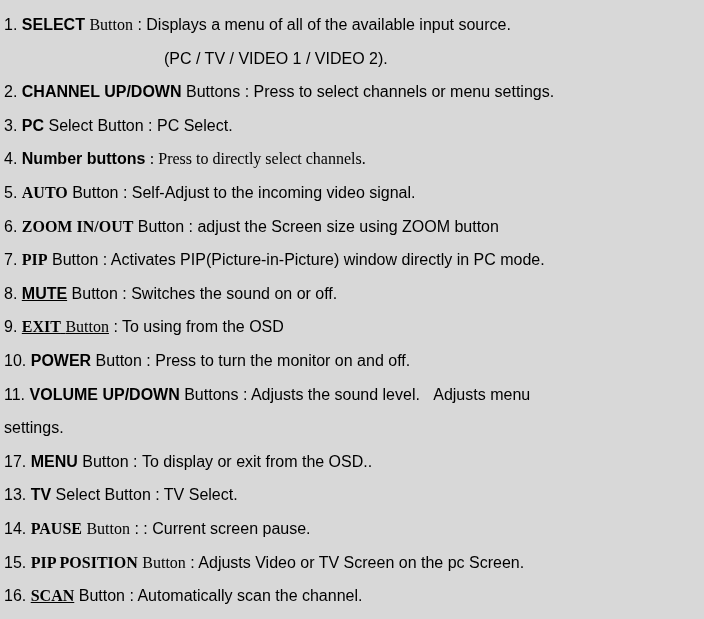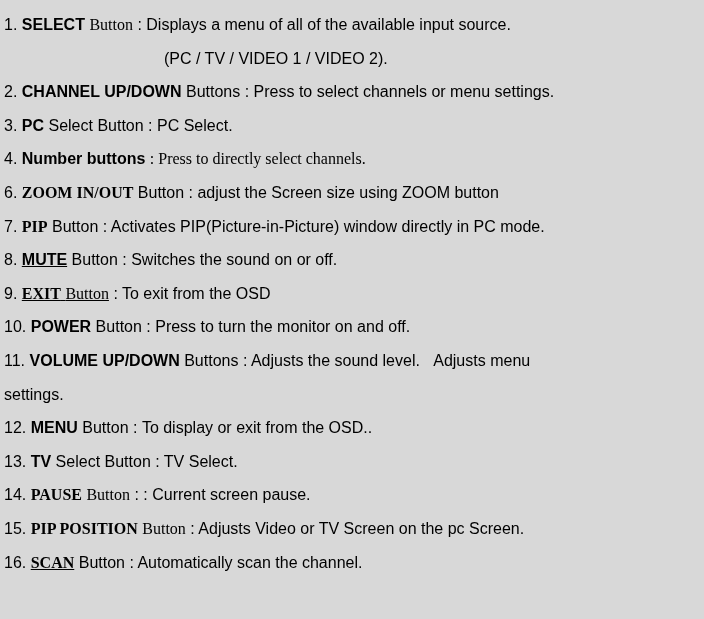--- a/index.html
+++ b/index.html
@@ -40,25 +40,26 @@
   </style>
 </head>
 <body>
 
 <div class="content">
   <div class="item"><span>1.</span> <span class="bold sans">SELECT</span> <span class="serif">Button</span> <span>: Displays a menu of all of the available input source.</span></div>
   <div class="item indent"><span>(PC / TV / VIDEO 1 / VIDEO 2).</span></div>
   <div class="item"><span>2.</span> <span class="bold sans">CHANNEL UP/DOWN</span> <span>Buttons</span> <span>: Press to select channels or menu settings.</span></div>
   <div class="item"><span>3.</span> <span class="bold">PC</span> <span>Select Button</span> <span>: PC Select.</span></div>
   <div class="item"><span>4.</span> <span class="bold sans">Number buttons</span> <span class="serif">: Press to directly select channels.</span></div>
+  <div class="item"><span>5.</span> <span class="bold serif">AUTO</span> <span>Button</span> <span>: Self-Adjust to the incoming video signal.</span></div>
   <div class="item"><span>6.</span> <span class="bold serif">ZOOM IN/OUT</span> <span>Button</span> <span>: adjust the Screen size using ZOOM button</span></div>
   <div class="item"><span>7.</span> <span class="bold serif">PIP</span> <span>Button</span> <span>: Activates PIP(Picture-in-Picture) window directly in PC mode.</span></div>
   <div class="item"><span>8.</span> <u><span class="bold">MUTE</span></u> <span>Button</span> <span>: Switches the sound on or off.</span></div>
-  <div class="item"><span>9.</span> <u><span class="bold serif">EXIT</span> <span class="serif">Button</span></u> <span>: To exit from the OSD</span></div>
+  <div class="item"><span>9.</span> <u><span class="bold serif">EXIT</span> <span class="serif">Button</span></u> <span>: To using from the OSD</span></div>
   <div class="item"><span>10.</span> <span class="bold">POWER</span> <span>Button</span> <span>: </span><span class="trebuchet">Press to turn the monitor on and off.</span></div>
   <div class="item"><span>11.</span> <span class="bold sans">VOLUME UP/DOWN</span> <span>Buttons</span> <span>: Adjusts the sound level.&nbsp;&nbsp;&nbsp;Adjusts menu</span></div>
   <div class="item"><span>settings.</span></div>
-  <div class="item"><span>12.</span> <span class="bold sans">MENU</span> <span>Button</span> <span>: </span><span class="trebuchet">To display or exit from the OSD.</span><span>.</span></div>
+  <div class="item"><span>17.</span> <span class="bold sans">MENU</span> <span>Button</span> <span>: </span><span class="trebuchet">To display or exit from the OSD.</span><span>.</span></div>
   <div class="item"><span>13.</span> <span class="bold">TV</span> <span>Select Button</span> <span>: TV Select.</span></div>
   <div class="item"><span>14.</span> <span class="bold serif">PAUSE</span> <span class="serif">Button</span> <span>: : Current screen pause.</span></div>
   <div class="item"><span>15.</span> <span class="bold serif">PIP POSITION</span> <span class="serif">Button</span> <span>: Adjusts Video or TV Screen on the pc Screen.</span></div>
   <div class="item"><span>16.</span> <u><span class="bold serif">SCAN</span></u> <span>Button</span> <span>: Automatically scan the channel.</span></div>
 </div>
 
 </body></html>

